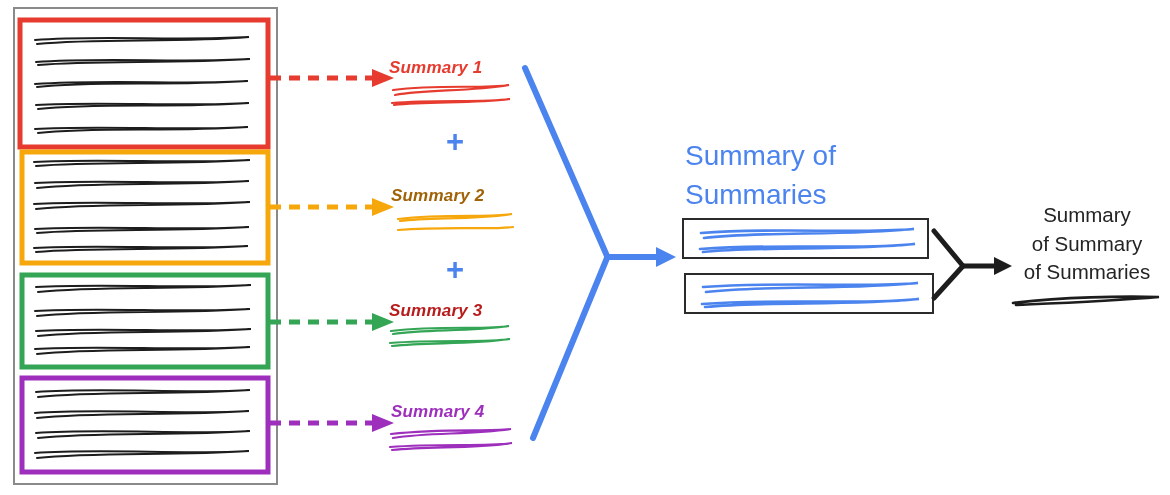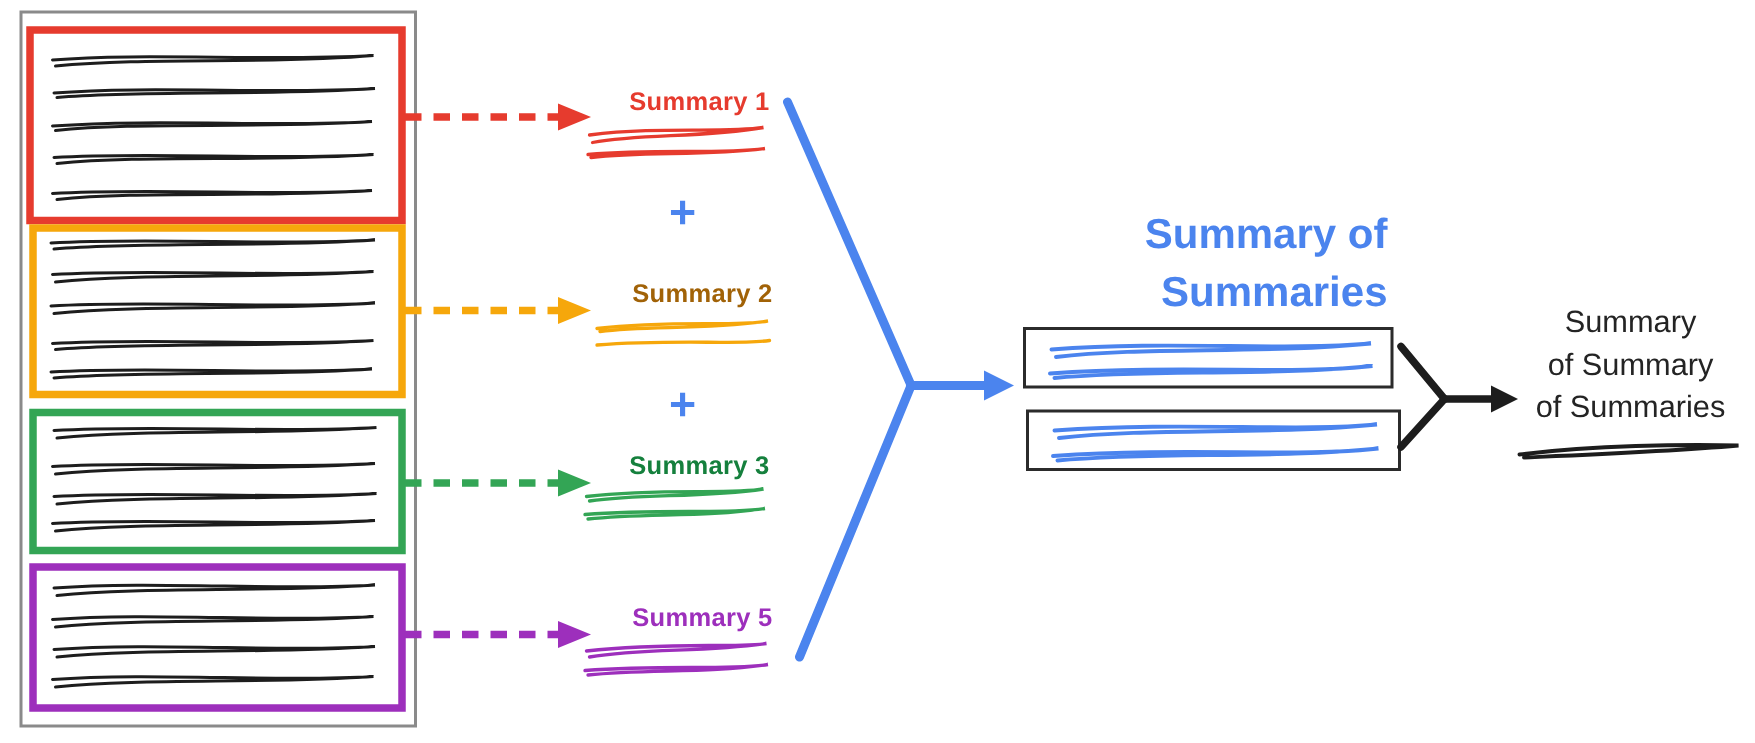--- a/index.html
+++ b/index.html
@@ -1,26 +1,26 @@
 <!DOCTYPE html>
 <html><head>
 <meta charset="utf-8">
 <style>
   html,body{margin:0;padding:0;background:#fff;}
   .canvas{position:relative;width:1170px;height:495px;background:#ffffff;overflow:hidden;
           font-family:"Liberation Sans", sans-serif;}
   .canvas svg{position:absolute;left:0;top:0;}
-  .lbl{position:absolute;width:124px;text-align:right;font-size:17px;font-weight:bold;letter-spacing:.2px;}
+  .lbl{position:absolute;width:124px;text-align:left;font-size:17px;font-weight:bold;letter-spacing:.2px;font-style:italic;}
   .t-red{color:#e63b2e;}
   .t-orange{color:#a16207;}
-  .t-green{color:#15803d;}
+  .t-green{color:#b91c1c;}
   .t-purple{color:#9d2fbc;}
   .plus{position:absolute;width:32px;text-align:center;font-size:31px;font-weight:bold;color:#4b84ee;}
-  .midtitle{position:absolute;left:685px;top:136px;width:240px;text-align:right;
-            font-size:28px;line-height:39px;font-weight:bold;color:#4b84ee;}
+  .midtitle{position:absolute;left:685px;top:136px;width:240px;text-align:left;
+            font-size:28px;line-height:39px;font-weight:normal;color:#4b84ee;}
   .finaltext{position:absolute;left:1002px;top:201px;width:170px;text-align:center;
              font-size:20.5px;line-height:28.5px;color:#242424;}
 </style>
 </head>
 <body>
 
 <div class="canvas">
 
 <svg width="1170" height="495" viewBox="0 0 1170 495">
 
@@ -119,21 +119,21 @@
     <path d="M963,266 L996,266"></path>
   </g>
   <polygon points="994,257 1012,266 994,275" fill="#1d1d1d"></polygon>
 
   <path d="M1013,303 C1062,297 1122,296 1159,297 C1112,301 1062,303 1016,305" fill="none" stroke-width="2.6" stroke-linecap="round" stroke="#1d1d1d"></path>
 </svg>
 
 <div class="lbl t-red" style="left:389px;top:58px;">Summary 1</div>
 <div class="lbl t-orange" style="left:391px;top:186px;">Summary 2</div>
 <div class="lbl t-green" style="left:389px;top:301px;">Summary 3</div>
-<div class="lbl t-purple" style="left:391px;top:402px;">Summary 5</div>
+<div class="lbl t-purple" style="left:391px;top:402px;">Summary 4</div>
 
 <div class="plus" style="left:439px;top:124px;">+</div>
 <div class="plus" style="left:439px;top:252px;">+</div>
 
 <div class="midtitle">Summary of Summaries</div>
 
 <div class="finaltext">
   <div>Summary</div>
   <div>of Summary</div>
   <div>of Summaries</div>

